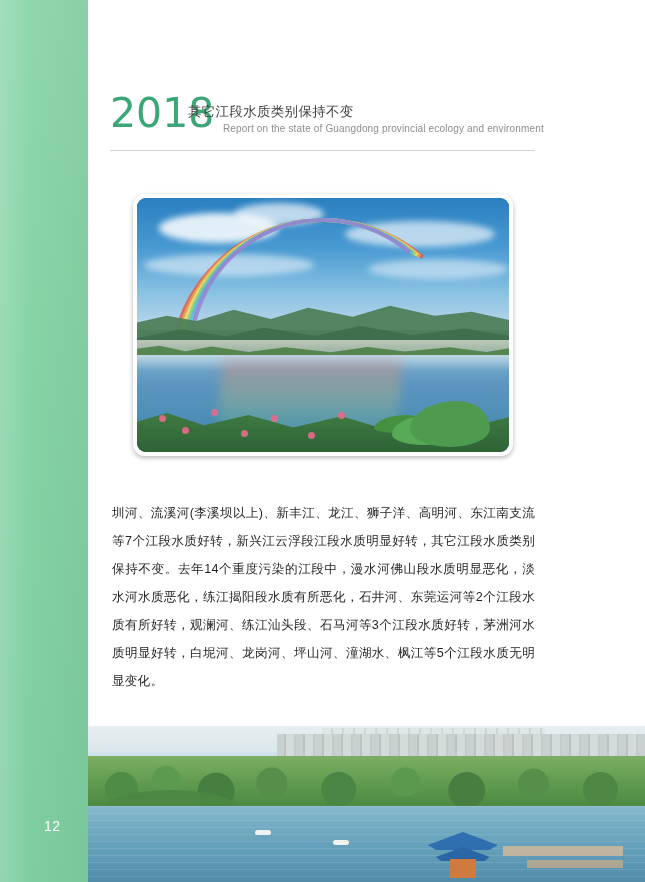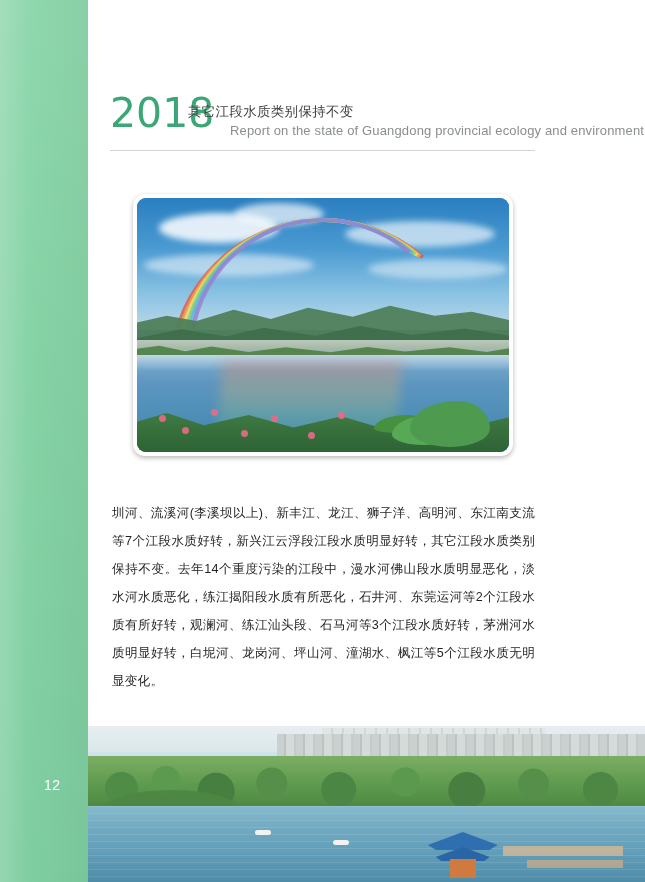--- a/index.html
+++ b/index.html
@@ -33,21 +33,21 @@
     position: absolute;
     left: 0;
     top: 0;
     width: 88px;
     height: 882px;
     background: linear-gradient(90deg, rgba(255,255,255,0.18) 0%, rgba(255,255,255,0.0) 35%, rgba(0,0,0,0.035) 100%);
   }
   .page-number {
     position: absolute;
     left: 44px;
-    top: 777px;
+    top: 818px;
     font-size: 14px;
     color: #ffffff;
     letter-spacing: 0.5px;
   }
   
   .header {
     position: absolute;
     left: 110px;
     top: 98px;
     width: 420px;
@@ -67,23 +67,23 @@
   .header-title-cn {
     position: absolute;
     left: 78px;
     top: 5px;
     font-size: 13.5px;
     color: #3f3f3f;
     letter-spacing: 0.3px;
   }
   .header-title-en {
     position: absolute;
-    left: 79px;
+    left: 72px;
     top: 25px;
-    font-size: 13px;
+    font-size: 10px;
     color: #8a8f8c;
     letter-spacing: 0.15px;
     white-space: nowrap;
     padding-left: 41px;
   }
   .header-rule {
     position: absolute;
     left: 110px;
     top: 150px;
     width: 425px;

